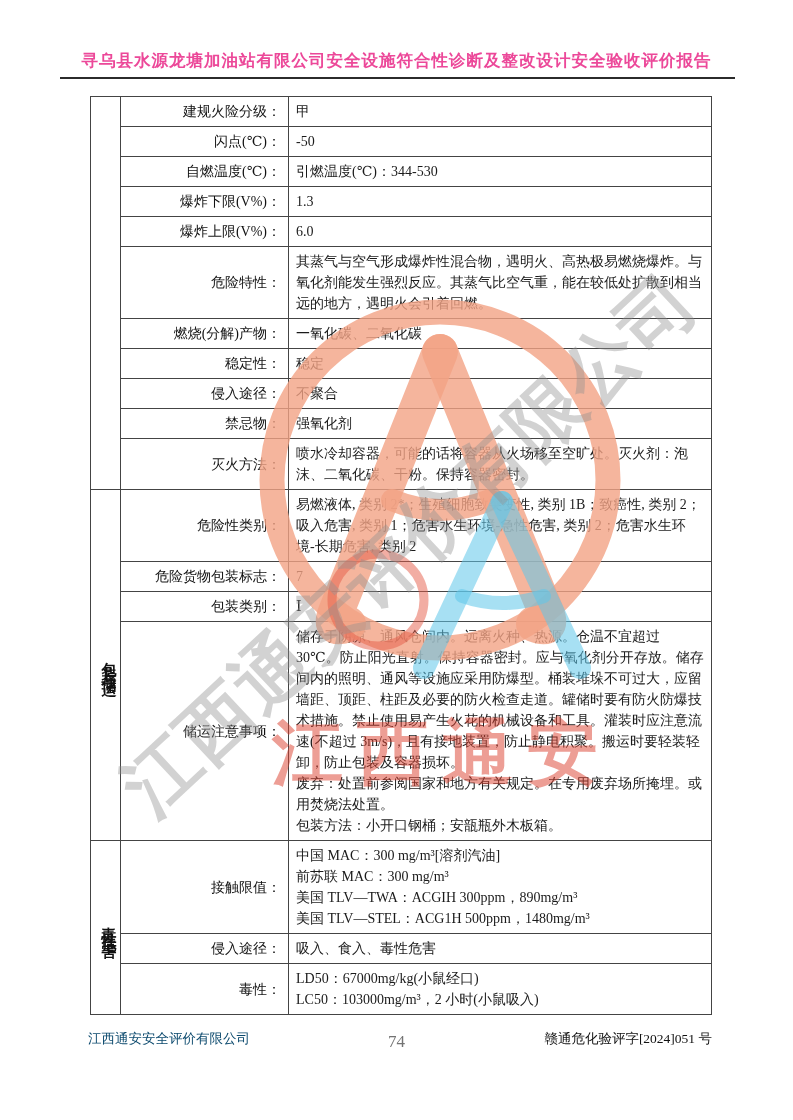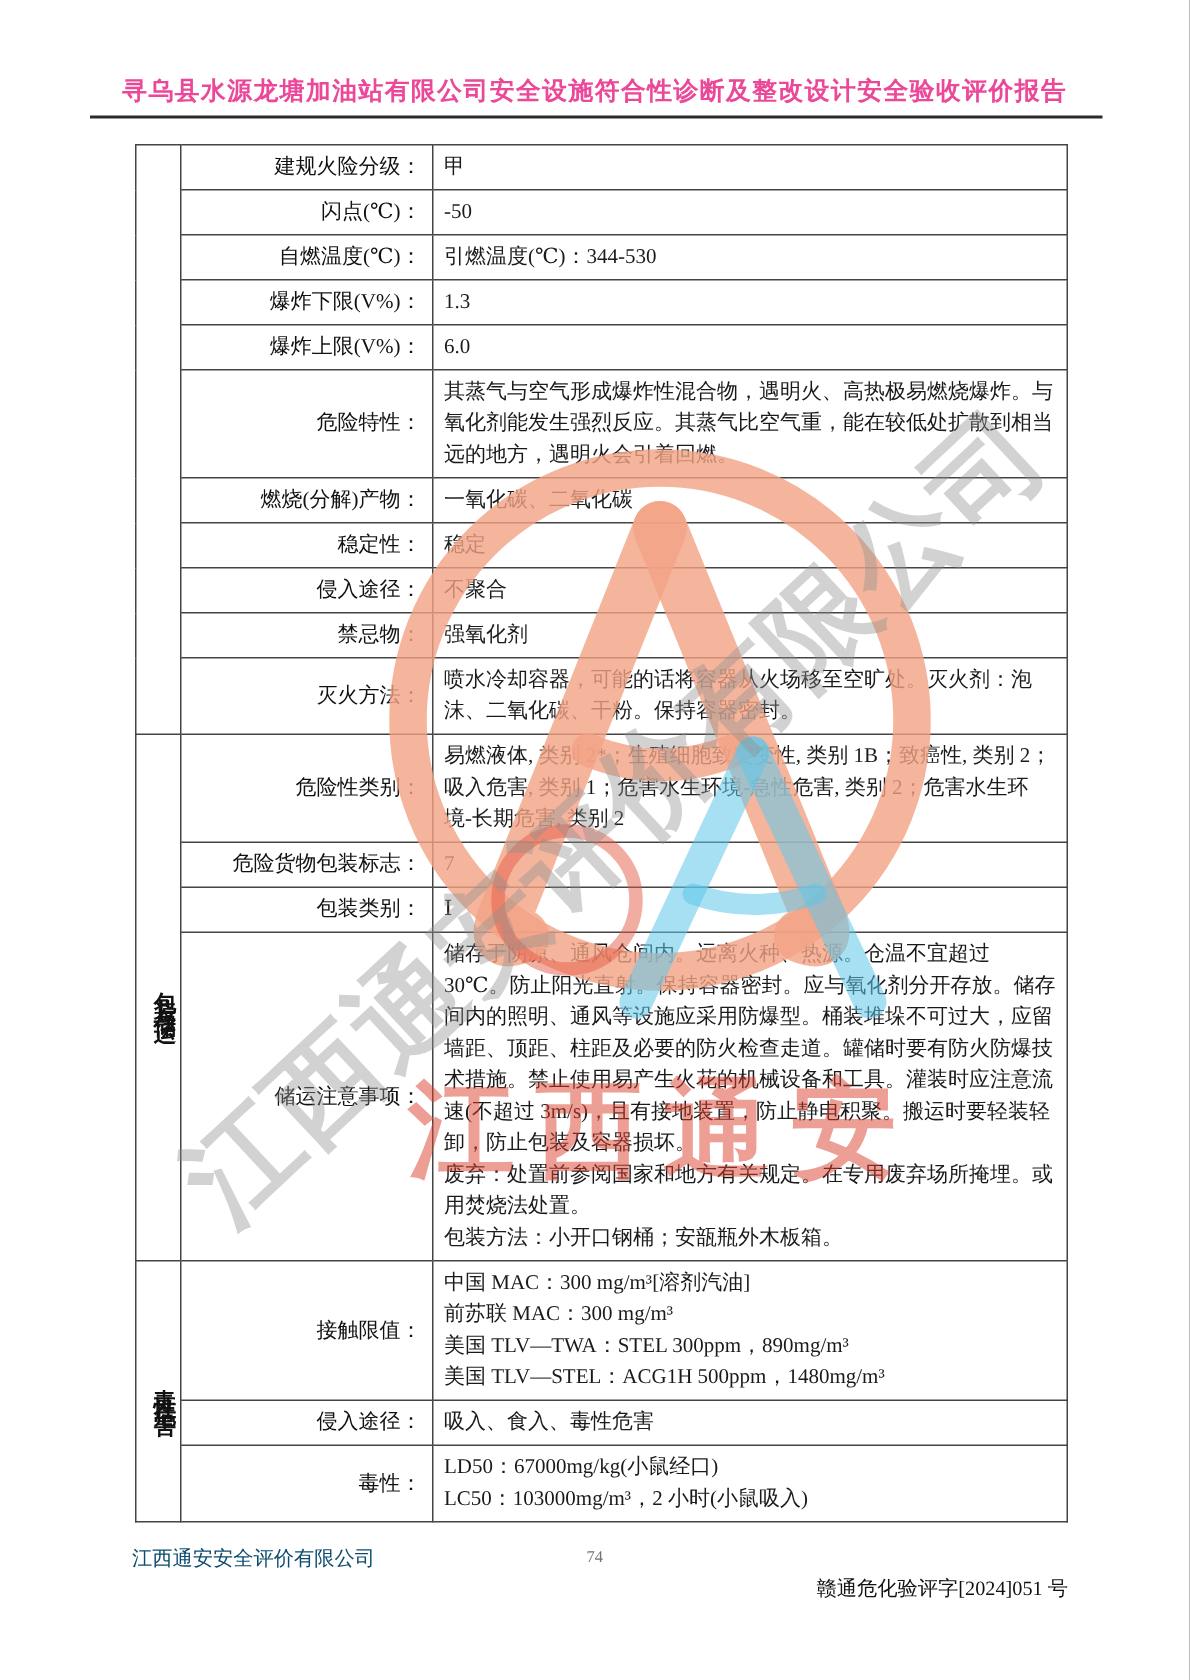--- a/index.html
+++ b/index.html
@@ -81,24 +81,24 @@
     font-family:Liberation Sans, sans-serif;
     font-size:71px;font-weight:700;letter-spacing:14px;
     color:var(--wm-red-text);opacity:.5;
   }
   
   .footer-company{
     position:absolute;left:88px;top:1030px;font-size:13.5px;color:#0c4a6e;
   }
   .footer-page{
     position:absolute;left:0;right:0;top:1032px;text-align:center;
-    font-size:11px;color:#737373;
+    font-size:17px;color:#737373;
   }
   .footer-doc{
-    position:absolute;right:81px;top:1030px;font-size:13.5px;color:#111;margin-top:20px;
+    position:absolute;right:81px;top:1030px;font-size:13.5px;color:#111;
   }
 </style>
 </head>
 <body>
 
 <div class="page">
 
   <div class="doc-title">寻乌县水源龙塘加油站有限公司安全设施符合性诊断及整改设计安全验收评价报告</div>
   <div class="title-rule"></div>
 
@@ -203,21 +203,21 @@
               <div class="value-line">废弃：处置前参阅国家和地方有关规定。在专用废弃场所掩埋。或用焚烧法处置。</div>
               <div class="value-line">包装方法：小开口钢桶；安瓿瓶外木板箱。</div>
             </td>
           </tr>
           <tr>
             <td class="side-cell" rowspan="3"><span class="side-text">毒性危害</span></td>
             <td class="label-cell">接触限值：</td>
             <td class="value-cell">
               <div class="value-line">中国 MAC：300 mg/m³[溶剂汽油]</div>
               <div class="value-line">前苏联 MAC：300 mg/m³</div>
-              <div class="value-line">美国 TLV—TWA：STEL 300ppm，890mg/m³</div>
+              <div class="value-line">美国 TLV—TWA：ACGIH 300ppm，890mg/m³</div>
               <div class="value-line">美国 TLV—STEL：ACG1H 500ppm，1480mg/m³</div>
             </td>
           </tr>
           <tr>
             <td class="label-cell">侵入途径：</td>
             <td class="value-cell">
               <div class="value-line">吸入、食入、毒性危害</div>
             </td>
           </tr>
           <tr>

